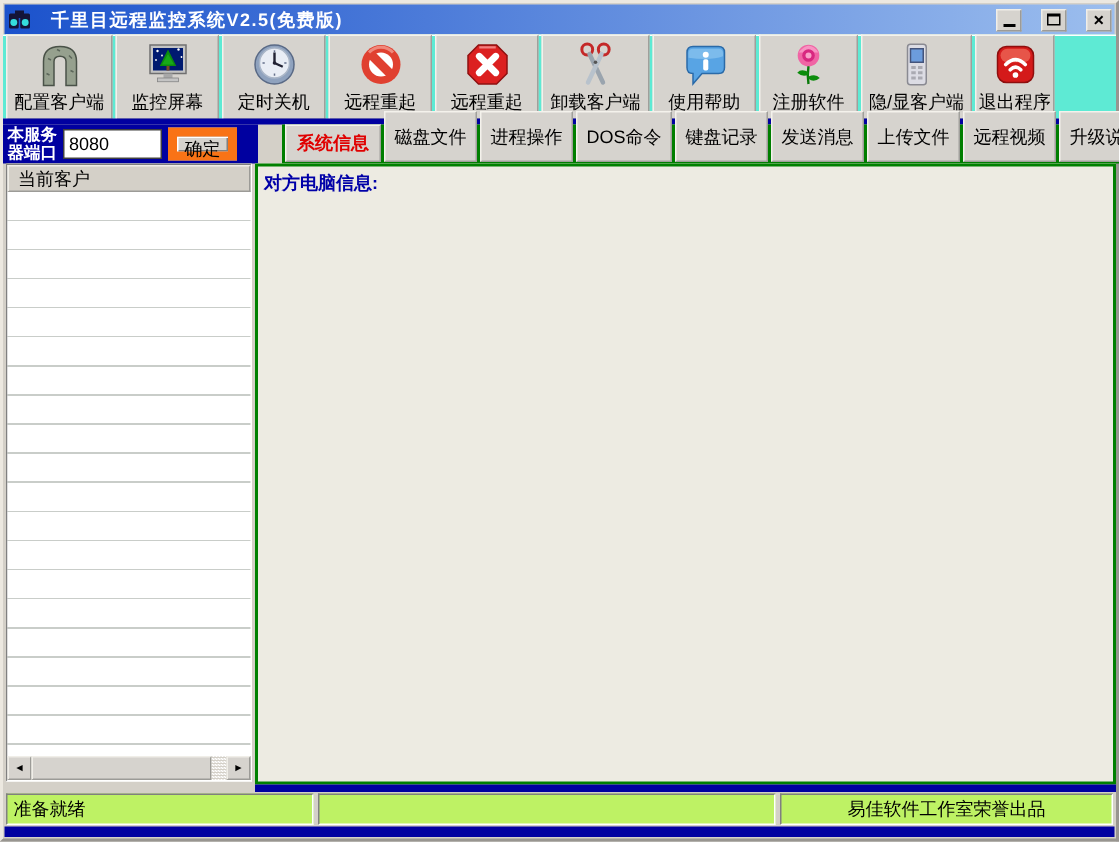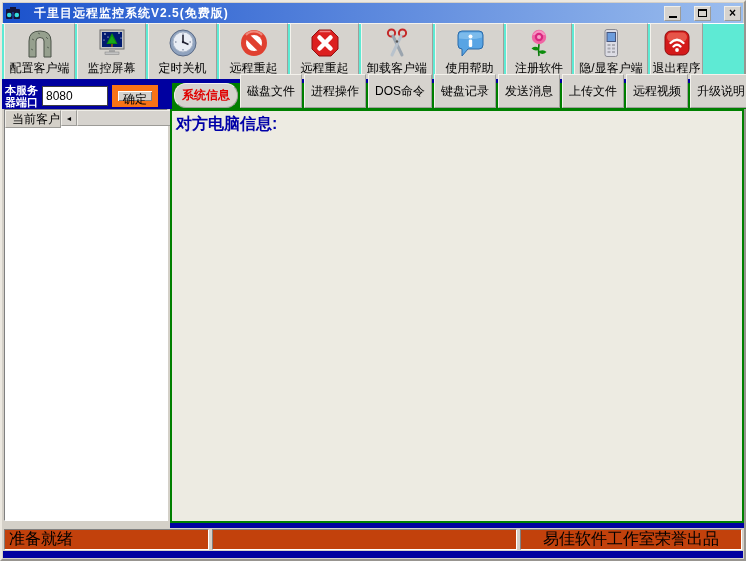--- a/index.html
+++ b/index.html
@@ -41,21 +41,21 @@
     padding:1px 0 2px 0; flex:none; cursor:default;
   }
   .tool-btn .tbicon { height:35px; display:flex; align-items:center; justify-content:center; }
   .tool-btn .tblabel { font-size:12px; color:#000; white-space:nowrap; }
   .group-gap { }
 
   .strip { background:#0000A0; flex:none; }
   .strip1 { height:4px; }
 
   
-  .control-row { height:26px; flex:none; display:flex; }
+  .control-row { height:26px; flex:none; display:flex;gap:16px; }
   .port-section {
     width:170px; flex:none; background:#0000A0;
     display:flex; align-items:center; gap:4px; padding:0 3px;
   }
   .port-label { color:#fff; font-size:11px; font-weight:bold; line-height:1.1; white-space:nowrap; }
   .port-input {
     width:66px; height:20px; border:1px solid #404040;
     border-top:1px solid #404040; font-size:12px; padding:1px 3px;
     font-family:"Liberation Sans",sans-serif;
   }
@@ -66,30 +66,30 @@
   }
   .tab-bar {
     flex:1; background:#007E00; display:flex; align-items:flex-end;
     gap:2px; padding:0 2px 1px 2px;
   }
   .tab {
     height:21px; background:#D6D3CE; border:1px outset #F4F2EC;
     display:flex; align-items:center; justify-content:center;
     padding:16px 6px; font-size:12px; white-space:nowrap; cursor:default;
   }
-  .tab.active { height:25px; color:#E00000; font-weight:bold; padding:0 7px;border-radius:12px; }
+  .tab.active { height:25px; color:#E00000; font-weight:bold; padding:0 7px; }
 
   
   .main { flex:1; display:flex; min-height:0; }
   .left-col { width:168px; flex:none; display:flex; flex-direction:column; padding:0 2px 7px 2px; }
   .listview {
-    flex:1; display:flex; flex-direction:row;
+    flex:1; display:flex; flex-direction:column;
     border-top:1px solid #808080; border-left:1px solid #808080;
     border-right:1px solid #FFF; border-bottom:1px solid #FFF;
-    background:#fff; min-height:0;
+    background:#fff; min-height:0;justify-content:flex-end;
   }
   .lv-header {
     height:18px; flex:none; background:#D4D0C8;
     border:1px outset #F0EEE8; display:flex; align-items:center;
     padding-left:6px; font-size:12px; color:#000;
   }
   .lv-body {
     flex:1;
     background:repeating-linear-gradient(to bottom,#FFFFFF 0 18.4px,#C9CDC9 18.4px 19.4px);
   }
@@ -99,30 +99,30 @@
     display:flex; align-items:center; justify-content:center; font-size:7px; color:#000; line-height:1;
   }
   .sb-thumb { width:120px; flex:none; background:#D6D3CE; border:1px outset #F0EEE8; }
   .sb-track { flex:1; background:repeating-conic-gradient(#FFFFFF 0% 25%, #D4D0C8 0% 50%) 0 0/2px 2px; }
 
   .content-col { flex:1; display:flex; flex-direction:column; min-width:0; }
   .content-area {
     flex:1; border:2px solid #008000; background:#EDEBE2;
     padding:3px 4px;
   }
-  .content-text { color:#0000A8; font-weight:bold; font-size:16px; }
+  .content-text { color:#0000A8; font-weight:bold; font-size:12px; }
   .content-strip { height:5px; background:#0000A0; flex:none; }
 
   
   .status-bar { height:21px; flex:none; display:flex; gap:3px; margin:1px 2px; }
   .status-panel {
-    background:#c2410c;
+    background:#bef264;
     border-top:1px solid #808080; border-left:1px solid #808080;
     border-bottom:1px solid #FFF; border-right:1px solid #FFF;
-    display:flex; align-items:center; padding:0 4px; font-size:16px; color:#000;
+    display:flex; align-items:center; padding:0 4px; font-size:12px; color:#000;
   }
   .sp-left { width:205px; flex:none; }
   .sp-mid { flex:1; }
   .sp-right { width:222px; flex:none; justify-content:center; }
 
   .bottom-strip { height:7px; margin:0 1px 1px 1px; }
 
   svg { display:block; }
 </style>
 </head>

